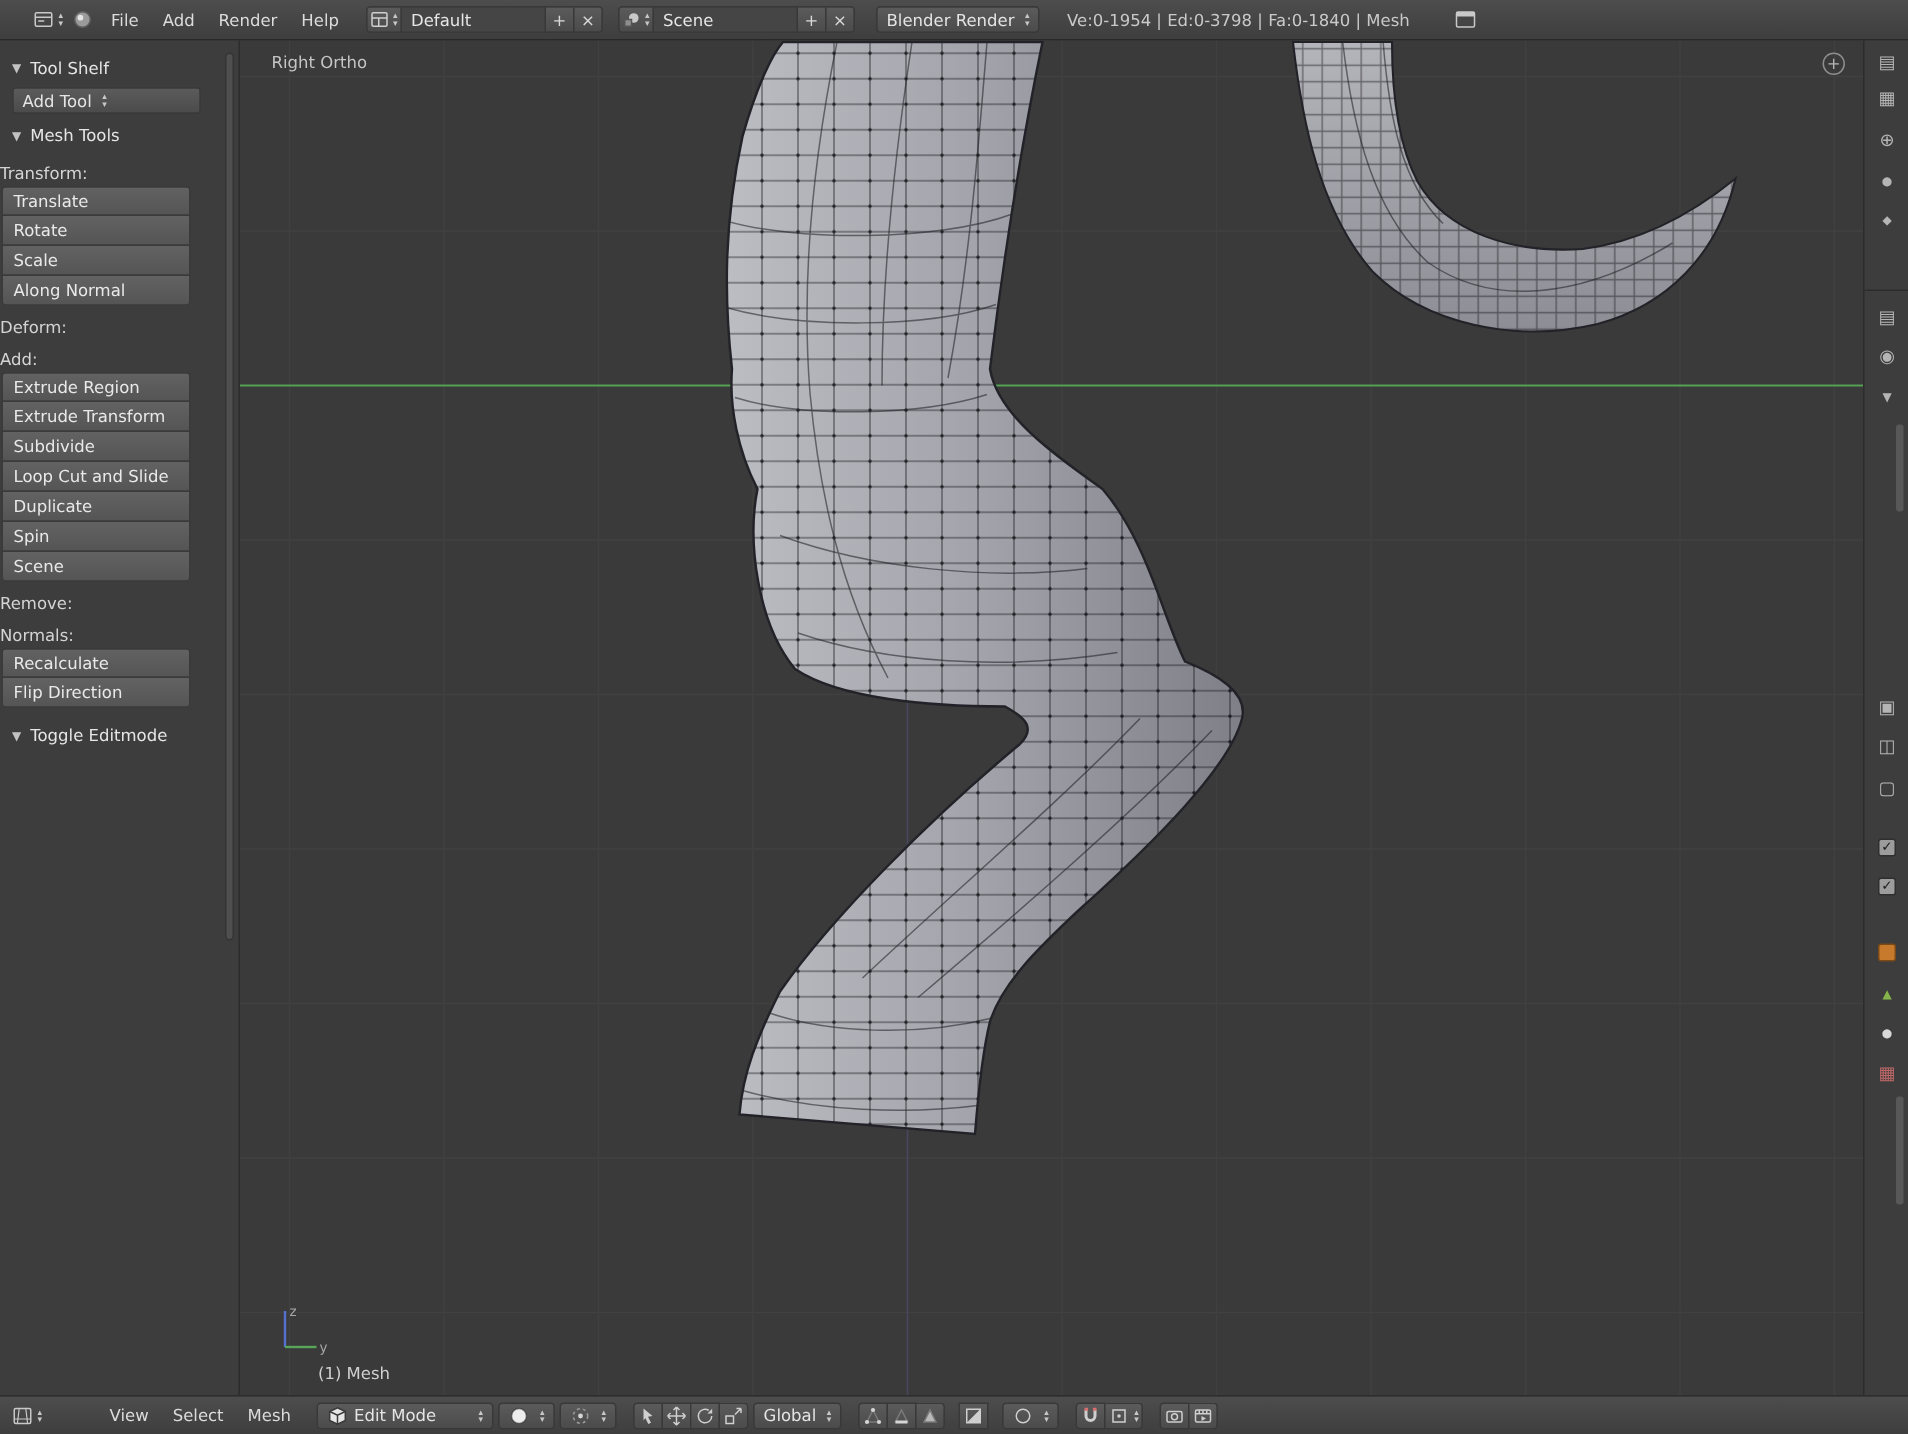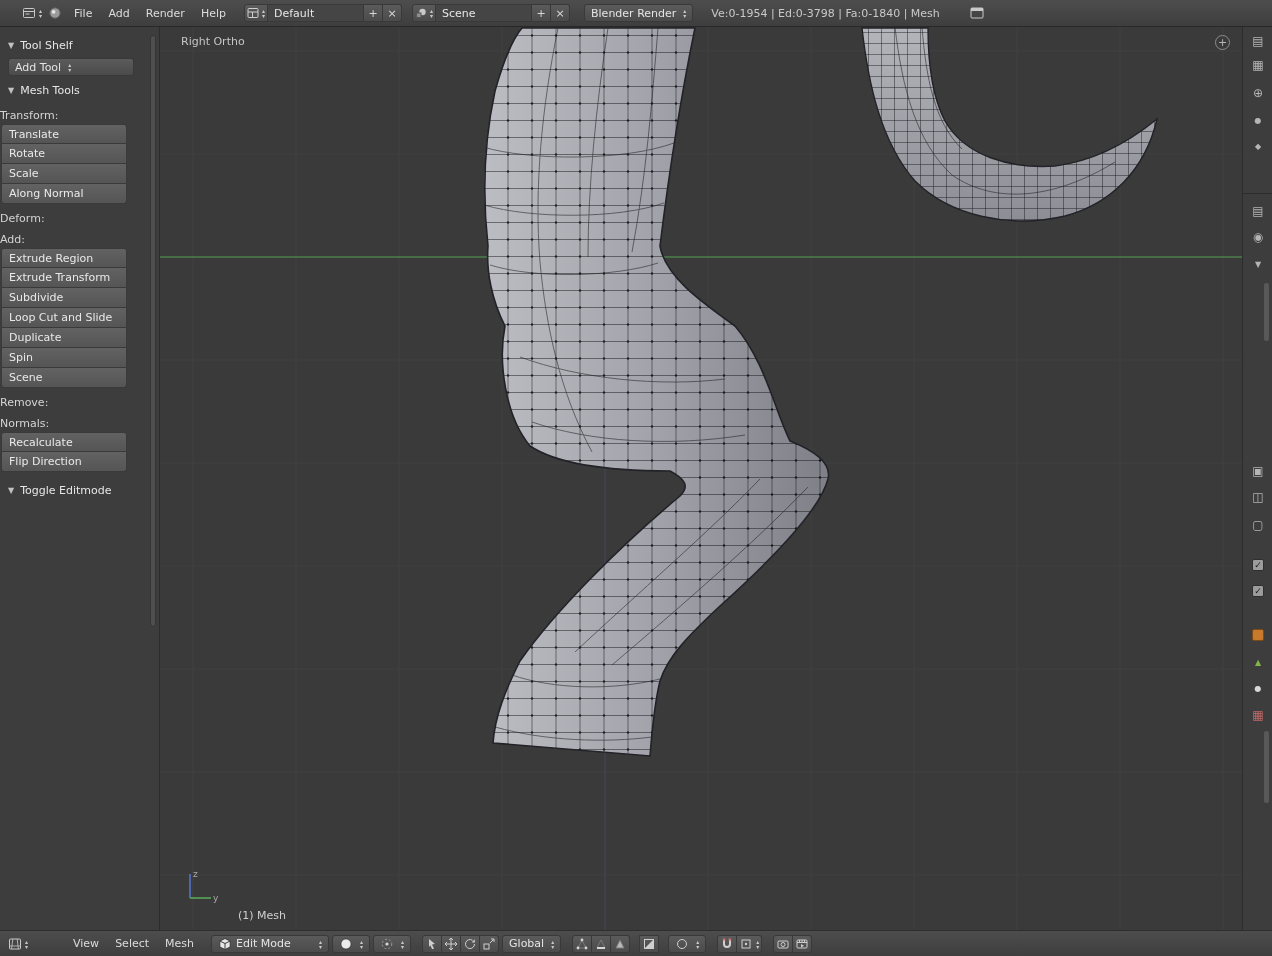--- a/index.html
+++ b/index.html
@@ -35,21 +35,21 @@
       border:1px solid #3a3a3a;border-top-width:0;height:20px;padding:0 7px;cursor:default}
 .btn-group .tbtn:first-child{border-top-width:1px;border-radius:3px 3px 0 0}
 .btn-group .tbtn:last-child{border-radius:0 0 3px 3px}
 .ts-scroll{position:absolute;right:3px;top:8px;width:6px;height:592px;background:#4f4f4f;border:1px solid #343434;border-radius:3px}
 
 .viewport{position:relative;flex:1;overflow:hidden;background:#3a3a3a}
 .vp-svg{position:absolute;left:0;top:0}
 .vp-label{position:absolute;left:21px;top:8px;color:#c5c5c5}
 .vp-plus{position:absolute;right:12px;top:8px;width:15px;height:15px;border:1px solid #8d8d8d;border-radius:50%;
          color:#b5b5b5;display:flex;align-items:center;justify-content:center;font-size:11px;line-height:1}
-.vp-objinfo{position:absolute;left:78px;bottom:8px;color:#d0d0d0}
+.vp-objinfo{position:absolute;left:52px;bottom:8px;color:#d0d0d0}
 .vp-axis{position:absolute;left:20px;bottom:24px}
 
 .rightstrip{position:relative;width:30px;flex:none;background:#3d3d3d;border-left:1px solid #2c2c2c}
 .rs-i{position:absolute;left:7px;width:16px;height:16px;display:flex;align-items:center;justify-content:center;
       color:#b5b5b5;font-size:12px;line-height:1}
 .rs-div{position:absolute;left:0;right:0;height:1px;background:#2c2c2c}
 .rs-scroll{position:absolute;right:3px;width:5px;background:#585858;border-radius:2px}
 .rs-check{position:absolute;left:9px;width:12px;height:12px;background:#9c9c9c;border:1px solid #2f2f2f;border-radius:2px;
           color:#1d1d1d;font-size:9px;line-height:1;display:flex;align-items:center;justify-content:center}
 .rs-cube{position:absolute;left:9px;width:12px;height:12px;background:#c87a2c;border:1px solid #7c4a16;border-radius:2px}

